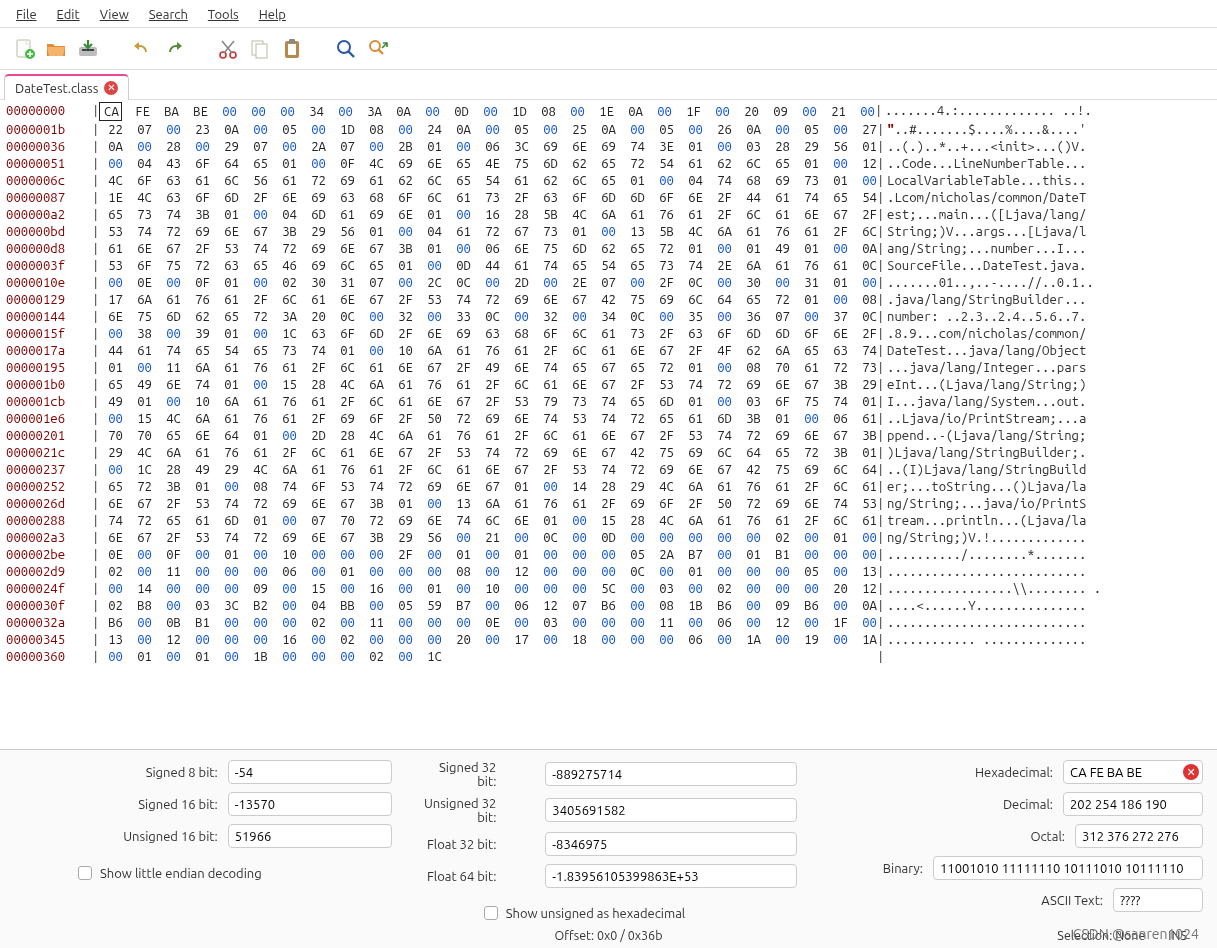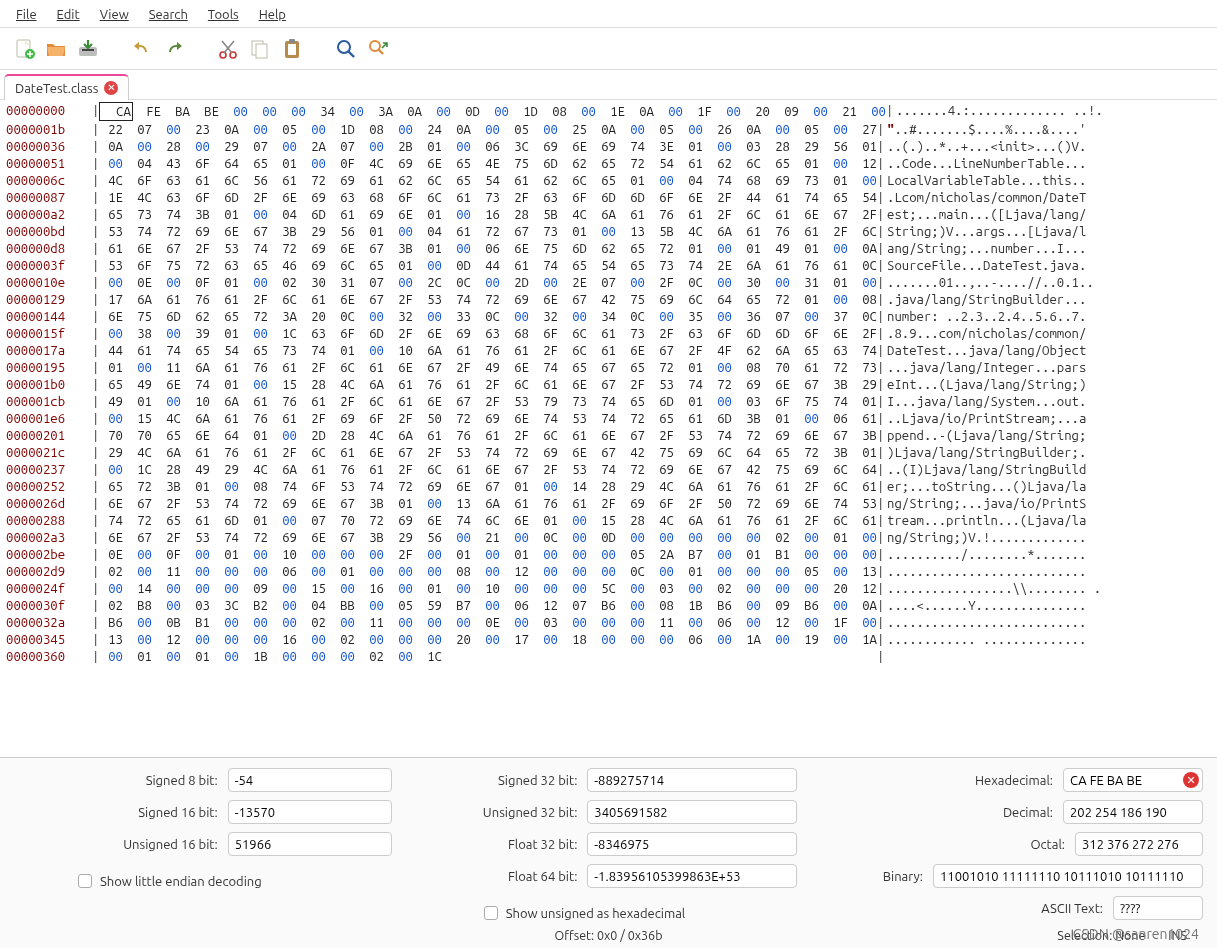--- a/index.html
+++ b/index.html
@@ -14,30 +14,30 @@
   .tab .close-mark { width:14px; height:14px; border-radius:7px; background:#d44; display:flex; align-items:center; justify-content:center; color:#fff; font-size:10px; line-height:1; }
   .hex-area { font-family: "Ubuntu Mono","DejaVu Sans Mono",Menlo,Consolas,monospace; font-size:13.2px; line-height:17px; padding:2px 6px 2px 6px; white-space:pre; overflow:hidden; }
   .hex-row { display:flex; }
   .hx-offset { color:#800000; width:86px; flex:none; }
   .hx-sep { color:#333; width:8px; flex:none; }
   .hx-bytes { flex:none; }
   .hx-byte { display:inline-block; width:23px; text-align:right; }
   .hx-byte + .hx-byte { margin-left:6px; }
   .hx-z { color:#1155cc; }
   .hx-d { color:#222; }
-  .hx-cursor { border:1px solid #222; margin-left:-1px; margin-right:-1px; padding:0 16px; }
+  .hx-cursor { border:1px solid #222; margin-left:-1px; margin-right:-1px; padding:0 4px; }
   .hx-ascii { color:#333; padding-left:2px; }
   .inspector { position:absolute; left:0; right:0; bottom:0; border-top:1px solid #ccc; padding:10px 14px 4px 14px; background:#fafafa; }
   .insp-grid { display:flex; gap:28px; }
   .insp-col { flex:1; display:flex; flex-direction:column; gap:8px; }
   .insp-row { display:flex; align-items:center; gap:10px; }
   .insp-row label { flex:1; text-align:right; color:#333; }
   .insp-row input[type=text] { width:164px; padding:4px 6px; border:1px solid #ccc; border-radius:4px; background:#fff; font-family:inherit; font-size:13px; }
   .insp-col.wide .insp-row input[type=text]{ width:270px; }
-  .insp-col.mid .insp-row input[type=text]{ width:210px; }
+  .insp-col.mid .insp-row input[type=text]{ width:252px;margin-left:39px; }
   .checkbox-row { display:flex; align-items:center; gap:8px; margin-top:10px; margin-left:64px; }
   .checkbox-row .cb { width:14px; height:14px; border:1px solid #aaa; border-radius:3px; background:#fff; }
   .close-err { position:absolute; right:18px; top:14px; width:16px; height:16px; border-radius:8px; background:#d33; color:#fff; display:flex; align-items:center; justify-content:center; font-size:11px; }
   .statusbar { display:flex; justify-content:space-between; padding:4px 16px 2px 16px; font-size:12.5px; color:#333; margin-top:4px; }
   .statusbar .sb-center { flex:1; text-align:center; }
   .statusbar .sb-right { flex:1; text-align:right; white-space:nowrap; }
   .statusbar .sb-left { flex:1; }
   .watermark { position:absolute; right:18px; bottom:6px; color:#737373; font-size:14px; pointer-events:none; }
   .ascii-mark { color:#800000; font-weight:bold; }
   svg { display:block; }

